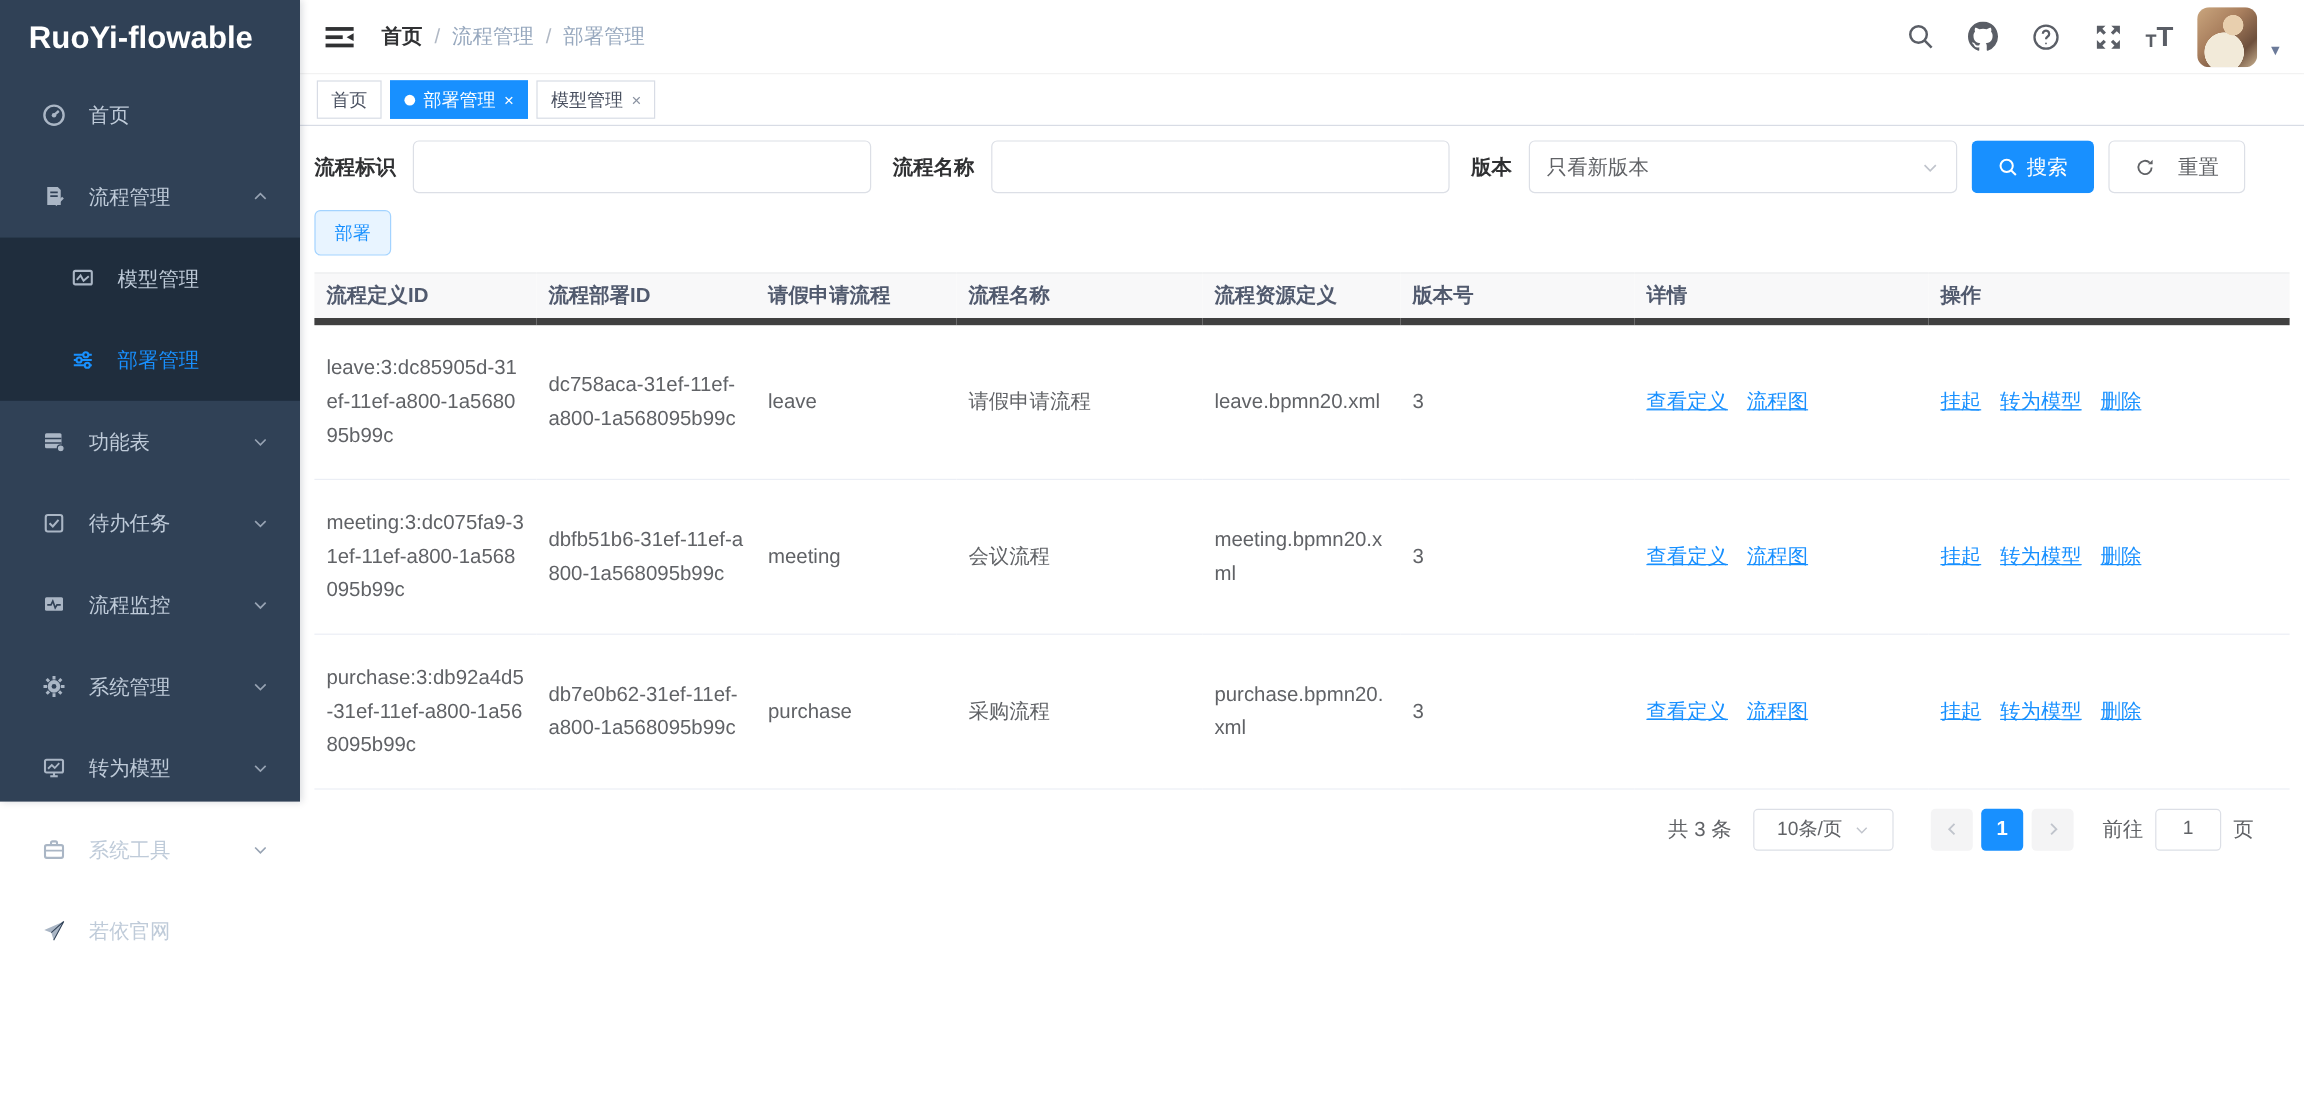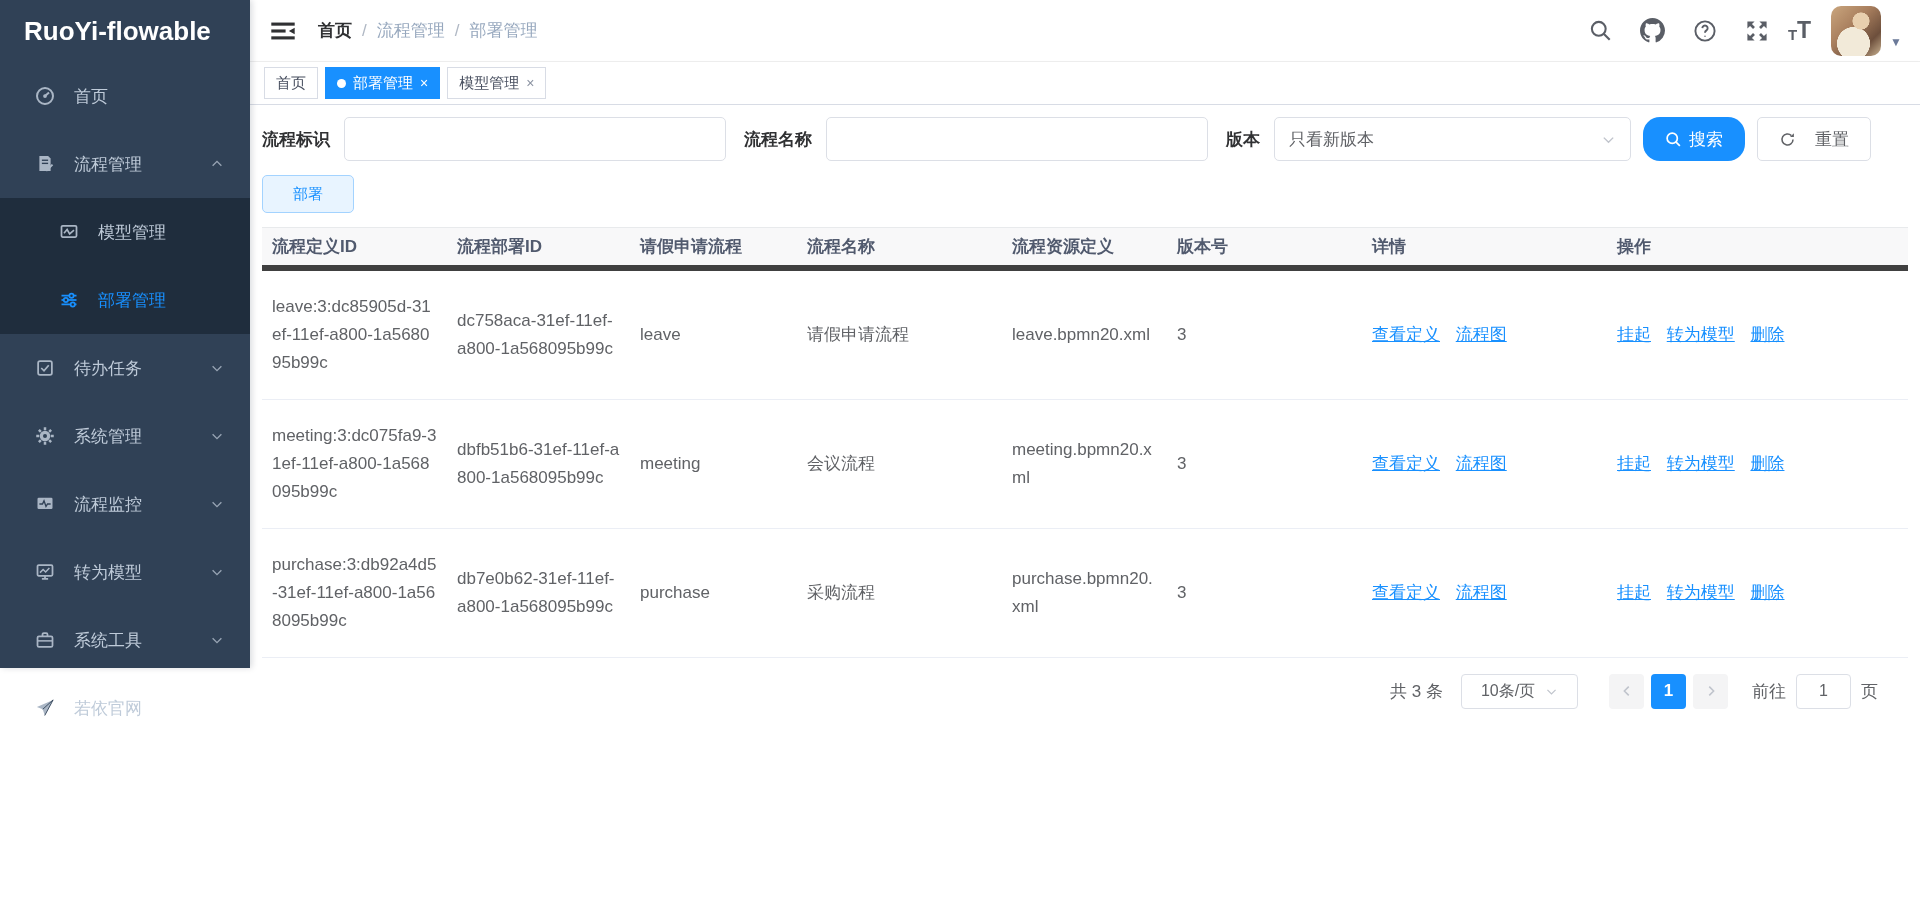--- a/index.html
+++ b/index.html
@@ -63,25 +63,25 @@
   .search-row { display:flex; align-items:center; }
   .sf-label { font-size:17px; font-weight:700; color:#303133; margin-right:14px; white-space:nowrap; }
   .sf-input { width:382px; height:44px; border:1px solid #dcdfe6; border-radius:5px;
     font-size:17px; padding:0 14px; color:#606266; outline:none; }
   .sf-select { width:357px; height:44px; border:1px solid #dcdfe6; border-radius:5px;
     display:flex; align-items:center; padding:0 14px; color:#606266; font-size:17px;
     cursor:pointer; justify-content:space-between; }
   .sf-select .sel-caret { color:#c0c4cc; display:flex; }
   .btn { height:44px; border-radius:5px; font-size:17px; display:inline-flex;
     align-items:center; justify-content:center; cursor:pointer; border:1px solid transparent; }
-  .btn-primary { background:#1890ff; color:#fff; padding:0 21px; margin-left:12px; gap:7px;border-radius:17px; }
+  .btn-primary { background:#1890ff; color:#fff; padding:0 21px; margin-left:12px; gap:7px; }
   .btn-default { background:#fff; color:#606266; border-color:#dcdfe6; padding:0 21px;
     margin-left:12px; gap:19px; }
   .btn-plain { background:#e8f4ff; color:#1890ff; border-color:#a3d3ff; height:38px;
-    padding:0 30px; font-size:15px; margin-top:14px; }
+    padding:0 16px; font-size:15px; margin-top:14px; }
 
   
   table.grid { width:1646px; border-collapse:collapse; table-layout:fixed; margin-top:14px;
     font-size:17px; }
   table.grid thead th { background:#f8f8f9; color:#515a6e; font-weight:700; text-align:left;
     height:40px; padding:0 10px; border-bottom:6px solid #404040; border-top:1px solid #e8eaec; }
   table.grid tbody td { color:#606266; padding:22px 10px; line-height:28px;
     border-bottom:1px solid #ebeef5; vertical-align:middle; word-break:break-all; }
   .cell-link { color:#1890ff; cursor:pointer; margin-right:11px; white-space:nowrap;text-decoration:underline; }
   .cell-link:last-child { margin-right:0; }
@@ -159,29 +159,60 @@
                 <line x1="2" y1="8" x2="14" y2="8"></line>
                 <circle cx="5.5" cy="8" r="1.7" fill="#1f2d3d"></circle>
                 <line x1="2" y1="11.5" x2="14" y2="11.5"></line>
                 <circle cx="11" cy="11.5" r="1.7" fill="#1f2d3d"></circle>
               </svg>
           </span>
           <span>部署管理</span>
         </div>
       </div>
 
+      <div class="menu-item">
+        <span class="mi-icon">
+          <svg width="20" height="20" viewBox="0 0 16 16">
+              <rect x="2" y="2.5" width="11" height="10" rx="1" fill="currentColor"></rect>
+              <line x1="2" y1="6" x2="13" y2="6" stroke="#304156" stroke-width="1"></line>
+              <line x1="2" y1="9" x2="13" y2="9" stroke="#304156" stroke-width="1"></line>
+              <circle cx="12.5" cy="12.5" r="2.3" fill="currentColor" stroke="#304156" stroke-width="0.8"></circle>
+            </svg>
+        </span>
+        <span>功能表</span>
+        <span class="chev">
+          <svg width="14" height="14" viewBox="0 0 16 16">
+              <polyline points="3,6 8,11 13,6" fill="none" stroke="currentColor" stroke-width="1.6"></polyline>
+            </svg>
+        </span>
+      </div>
 
       <div class="menu-item">
         <span class="mi-icon">
           <svg width="20" height="20" viewBox="0 0 16 16">
               <rect x="2.5" y="2.5" width="11" height="11" rx="1.5" fill="none" stroke="currentColor" stroke-width="1.4"></rect>
               <polyline points="5,8 7.2,10.2 11,5.8" fill="none" stroke="currentColor" stroke-width="1.4"></polyline>
             </svg>
         </span>
         <span>待办任务</span>
+        <span class="chev">
+          <svg width="14" height="14" viewBox="0 0 16 16">
+              <polyline points="3,6 8,11 13,6" fill="none" stroke="currentColor" stroke-width="1.6"></polyline>
+            </svg>
+        </span>
+      </div>
+
+      <div class="menu-item">
+        <span class="mi-icon">
+          <svg width="20" height="20" viewBox="0 0 16 16">
+              <rect x="2" y="3" width="12" height="9" rx="1" fill="currentColor"></rect>
+              <polyline points="3.5,8 6,8 7.2,5.5 8.8,10 10,8 12.5,8" fill="none" stroke="#304156" stroke-width="1.1"></polyline>
+            </svg>
+        </span>
+        <span>流程监控</span>
         <span class="chev">
           <svg width="14" height="14" viewBox="0 0 16 16">
               <polyline points="3,6 8,11 13,6" fill="none" stroke="currentColor" stroke-width="1.6"></polyline>
             </svg>
         </span>
       </div>
 
       <div class="menu-item">
         <span class="mi-icon">
           <svg width="20" height="20" viewBox="0 0 16 16">
@@ -193,35 +224,20 @@
                 <line x1="1" y1="8" x2="3.4" y2="8"></line>
                 <line x1="12.6" y1="8" x2="15" y2="8"></line>
                 <line x1="3.1" y1="3.1" x2="4.7" y2="4.7"></line>
                 <line x1="11.3" y1="11.3" x2="12.9" y2="12.9"></line>
                 <line x1="3.1" y1="12.9" x2="4.7" y2="11.3"></line>
                 <line x1="11.3" y1="4.7" x2="12.9" y2="3.1"></line>
               </g>
             </svg>
         </span>
         <span>系统管理</span>
-        <span class="chev">
-          <svg width="14" height="14" viewBox="0 0 16 16">
-              <polyline points="3,6 8,11 13,6" fill="none" stroke="currentColor" stroke-width="1.6"></polyline>
-            </svg>
-        </span>
-      </div>
-
-      <div class="menu-item">
-        <span class="mi-icon">
-          <svg width="20" height="20" viewBox="0 0 16 16">
-              <rect x="2" y="3" width="12" height="9" rx="1" fill="currentColor"></rect>
-              <polyline points="3.5,8 6,8 7.2,5.5 8.8,10 10,8 12.5,8" fill="none" stroke="#304156" stroke-width="1.1"></polyline>
-            </svg>
-        </span>
-        <span>流程监控</span>
         <span class="chev">
           <svg width="14" height="14" viewBox="0 0 16 16">
               <polyline points="3,6 8,11 13,6" fill="none" stroke="currentColor" stroke-width="1.6"></polyline>
             </svg>
         </span>
       </div>
 
       <div class="menu-item">
         <span class="mi-icon">
           <svg width="20" height="20" viewBox="0 0 16 16">

